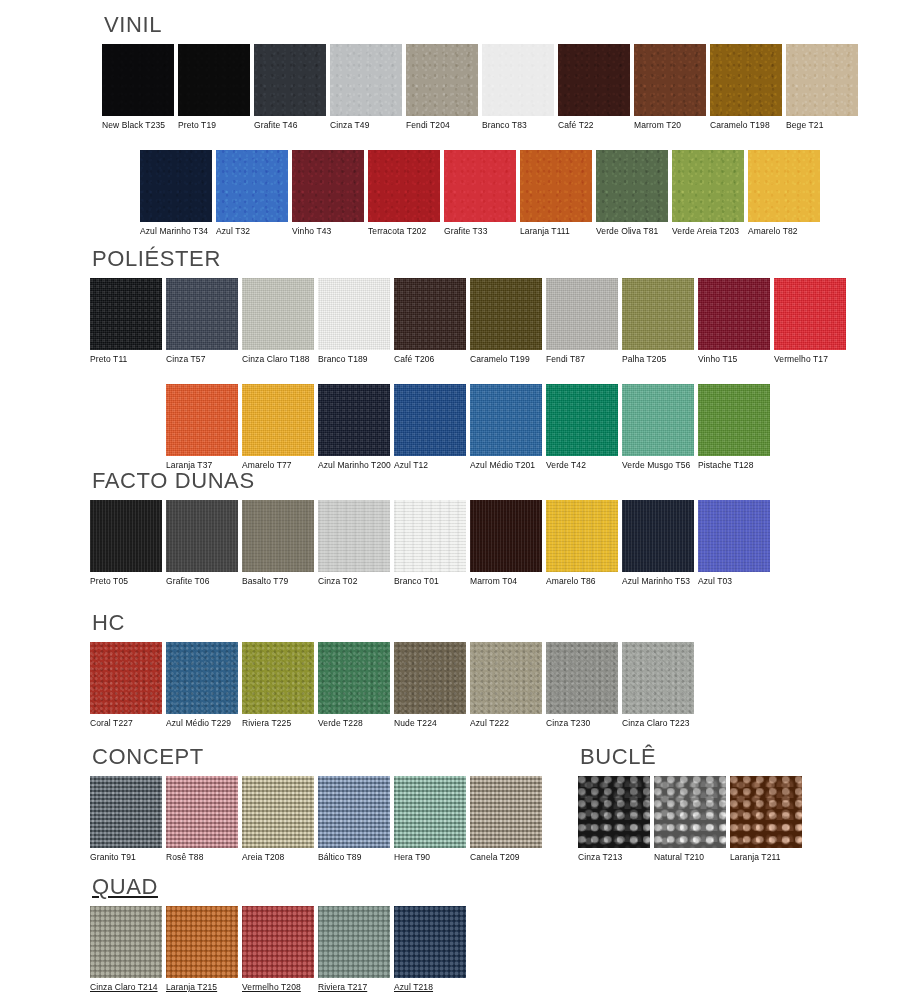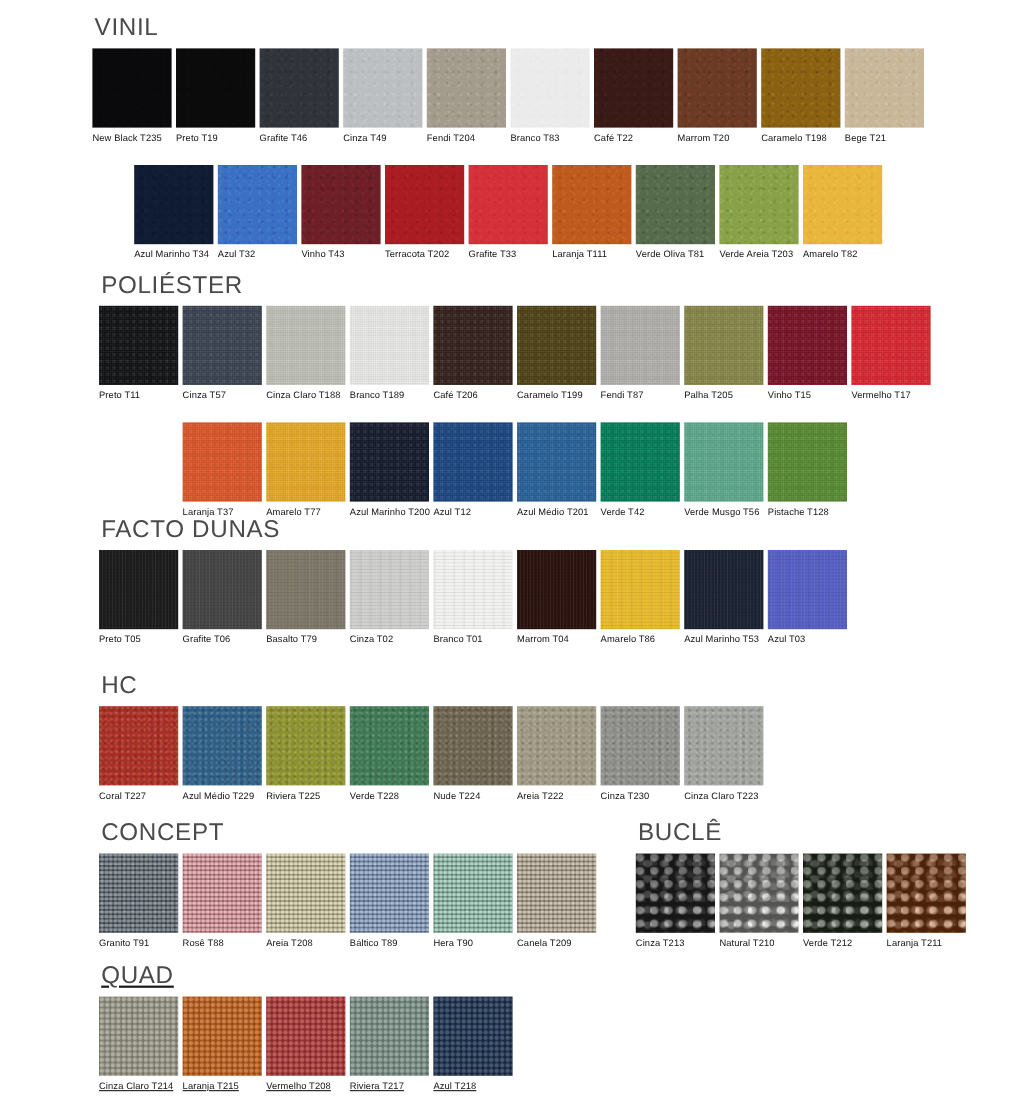--- a/index.html
+++ b/index.html
@@ -130,21 +130,21 @@
       repeating-linear-gradient(90deg, rgba(0,0,0,0.10) 0 1px, transparent 1px 5px);
     background-size: 5px 5px, 5px 5px, 5px 5px;
     opacity: 0.85;
   }
 </style>
 </head>
 <body>
 
 <div class="page">
 
-  <div class="section" style="left:84px; top:14px;">
+  <div class="section" style="left:102px; top:14px;">
     <div class="section-title">VINIL</div>
     <div class="swatch-row">
         <div class="swatch">
           <div class="swatch-chip tex-vinil" style="background-color: rgb(10, 10, 12);"></div>
           <div class="swatch-label">New Black T235</div>
         </div>
         <div class="swatch">
           <div class="swatch-chip tex-vinil" style="background-color: rgb(11, 11, 11);"></div>
           <div class="swatch-label">Preto T19</div>
         </div>
@@ -363,21 +363,21 @@
         <div class="swatch">
           <div class="swatch-chip tex-hc" style="background-color: rgb(63, 122, 85);"></div>
           <div class="swatch-label">Verde T228</div>
         </div>
         <div class="swatch">
           <div class="swatch-chip tex-hc" style="background-color: rgb(110, 100, 80);"></div>
           <div class="swatch-label">Nude T224</div>
         </div>
         <div class="swatch">
           <div class="swatch-chip tex-hc" style="background-color: rgb(160, 154, 132);"></div>
-          <div class="swatch-label">Areia T222</div>
+          <div class="swatch-label">Azul T222</div>
         </div>
         <div class="swatch">
           <div class="swatch-chip tex-hc" style="background-color: rgb(143, 144, 139);"></div>
           <div class="swatch-label">Cinza T230</div>
         </div>
         <div class="swatch">
           <div class="swatch-chip tex-hc" style="background-color: rgb(161, 164, 159);"></div>
           <div class="swatch-label">Cinza Claro T223</div>
         </div>
       </div>
@@ -418,24 +418,20 @@
     <div class="swatch-row">
         <div class="swatch">
           <div class="swatch-chip tex-bucle" style="background-color: rgb(60, 60, 60);"></div>
           <div class="swatch-label">Cinza T213</div>
         </div>
         <div class="swatch">
           <div class="swatch-chip tex-bucle" style="background-color: rgb(216, 216, 214);"></div>
           <div class="swatch-label">Natural T210</div>
         </div>
         <div class="swatch">
-          <div class="swatch-chip tex-bucle" style="background-color: rgb(61, 74, 53);"></div>
-          <div class="swatch-label">Verde T212</div>
-        </div>
-        <div class="swatch">
           <div class="swatch-chip tex-bucle" style="background-color: rgb(192, 90, 28);"></div>
           <div class="swatch-label">Laranja T211</div>
         </div>
       </div>
   </div>
 
   <div class="section" style="left:90px; top:876px;text-decoration:underline;">
     <div class="section-title">QUAD</div>
     <div class="swatch-row">
         <div class="swatch">

